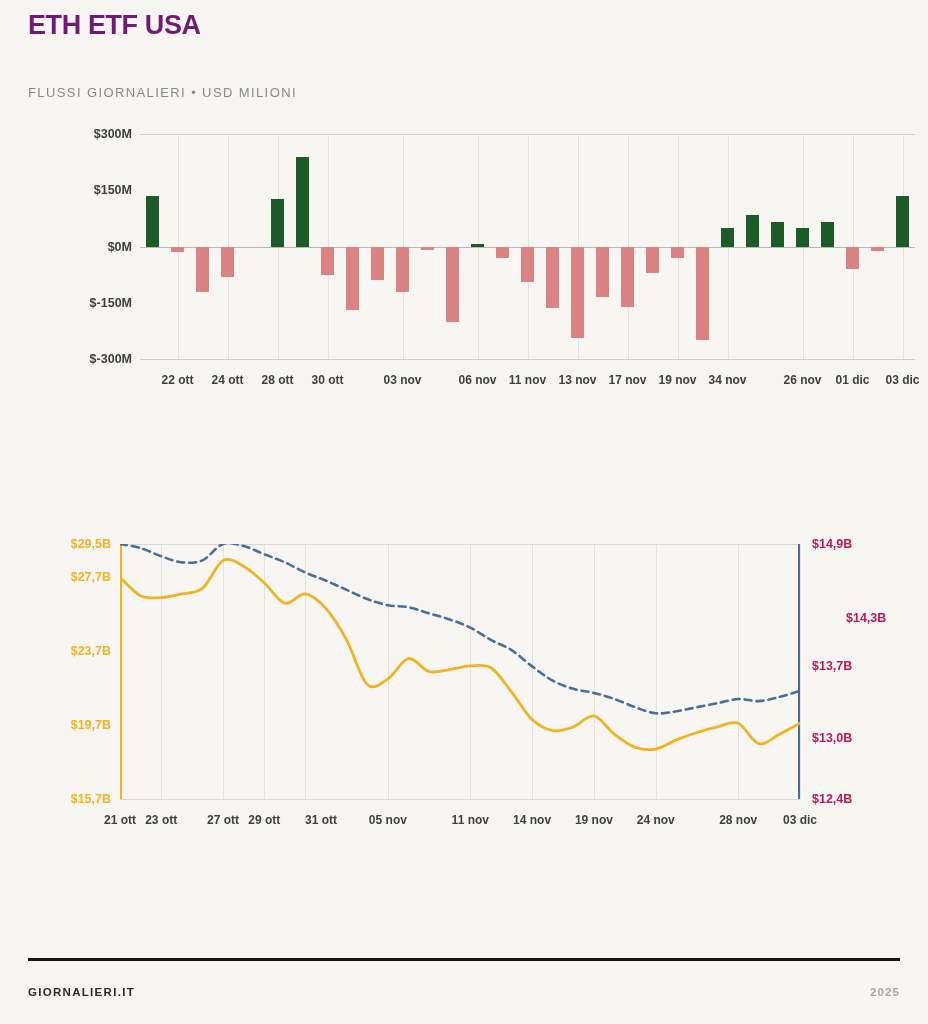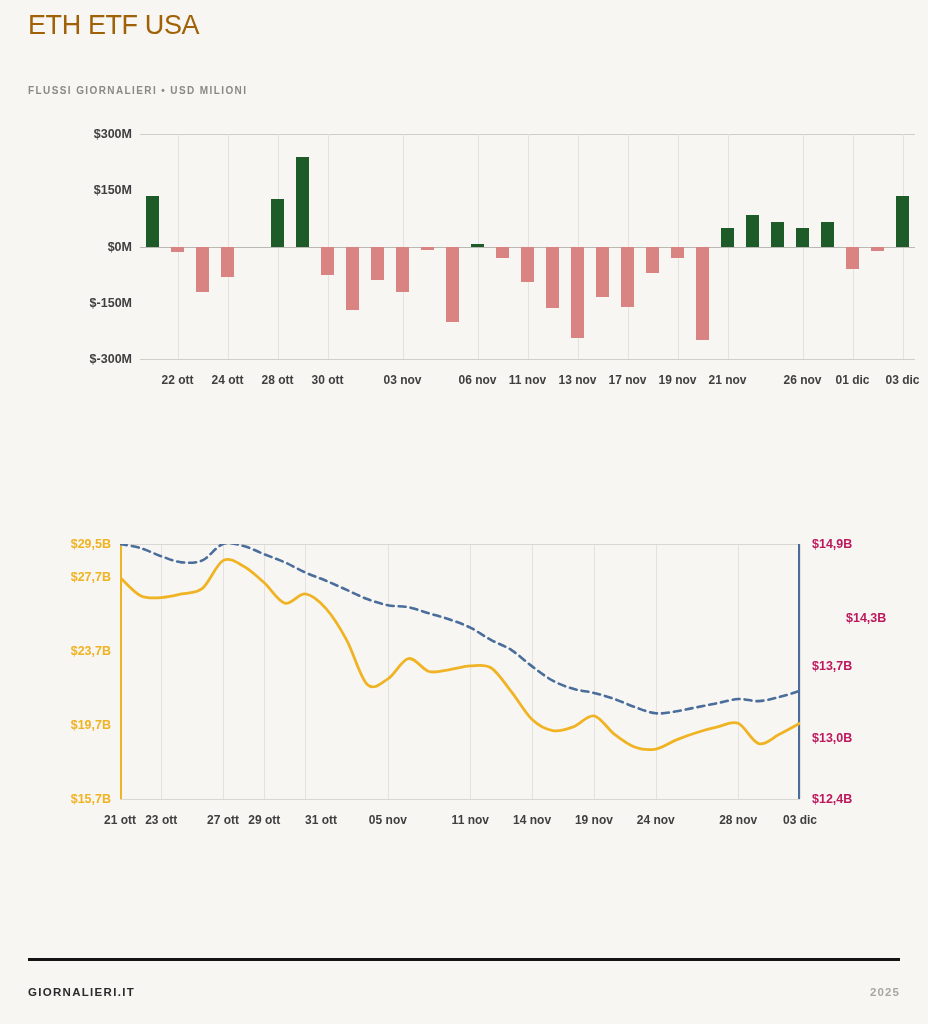--- a/index.html
+++ b/index.html
@@ -17,29 +17,29 @@
   }
   .page {
     width: 928px;
     height: 1024px;
     box-sizing: border-box;
     padding: 0 28px;
     position: relative;
   }
   .title {
     font-size: 27px;
-    font-weight: normal;
+    font-weight: bold;
     letter-spacing: -0.4px;
-    color: #a16207;
+    color: #701a75;
     padding-top: 10px;
     margin: 0;
   }
   .section-label {
-    font-size: 10px;
-    font-weight: bold;
+    font-size: 13px;
+    font-weight: normal;
     letter-spacing: 1.4px;
     color: #8a8a84;
     margin: 0;
   }
   #chart1-label { margin-top: 44px; }
   #chart2-label { margin-top: 0px; }
 
   
   .chart-wrap { position: relative; }
   .plot {
@@ -227,21 +227,21 @@
       <div class="xtick" style="left: 149.5px; top: 253px;">22 ott</div>
       <div class="xtick" style="left: 199.5px; top: 253px;">24 ott</div>
       <div class="xtick" style="left: 249.5px; top: 253px;">28 ott</div>
       <div class="xtick" style="left: 299.5px; top: 253px;">30 ott</div>
       <div class="xtick" style="left: 374.5px; top: 253px;">03 nov</div>
       <div class="xtick" style="left: 449.5px; top: 253px;">06 nov</div>
       <div class="xtick" style="left: 499.5px; top: 253px;">11 nov</div>
       <div class="xtick" style="left: 549.5px; top: 253px;">13 nov</div>
       <div class="xtick" style="left: 599.5px; top: 253px;">17 nov</div>
       <div class="xtick" style="left: 649.5px; top: 253px;">19 nov</div>
-      <div class="xtick" style="left: 699.5px; top: 253px;">21 nov</div>
+      <div class="xtick" style="left: 699.5px; top: 253px;">34 nov</div>
       <div class="xtick" style="left: 774.5px; top: 253px;">26 nov</div>
       <div class="xtick" style="left: 824.5px; top: 253px;">01 dic</div>
       <div class="xtick" style="left: 874.5px; top: 253px;">03 dic</div>
     </div>
 
 
   <div class="chart-wrap" id="chart2-wrap" style="position:absolute; left:28px; top:530px; width:872px; height:360px;">
     <div class="plot" id="chart2-plot" style="left:92px; top:14px; width:680px; height:255px;">
         <div class="gridline-v" style="left: 0px;"></div>
         <div class="gridline-v" style="left: 41.2121px;"></div>

